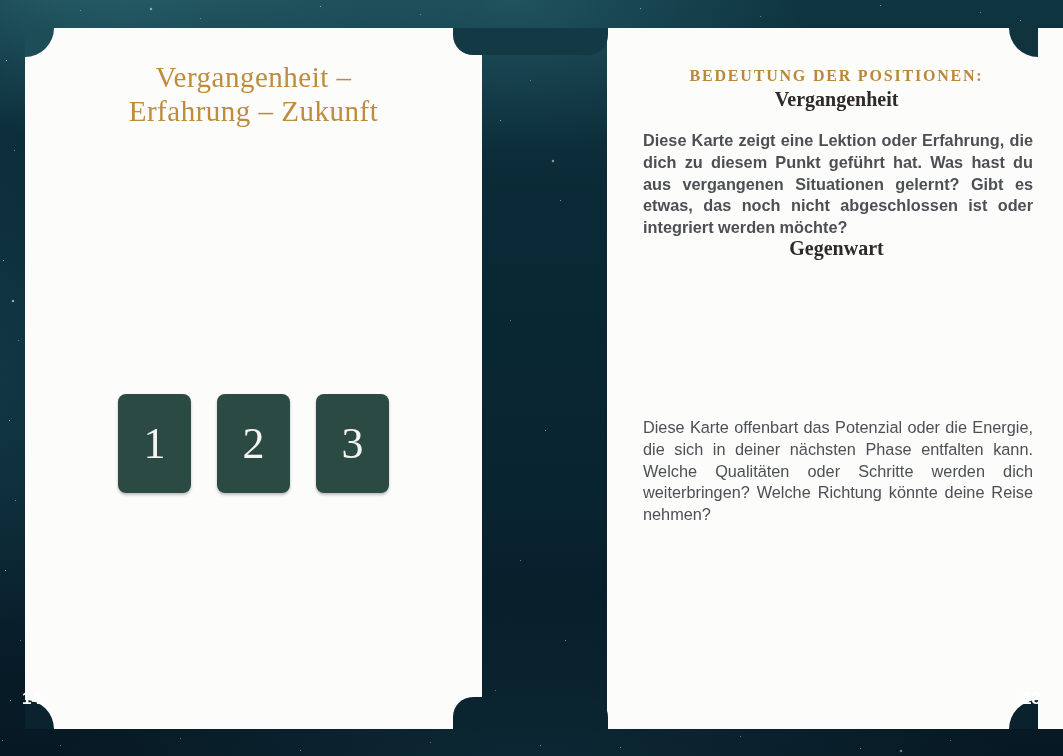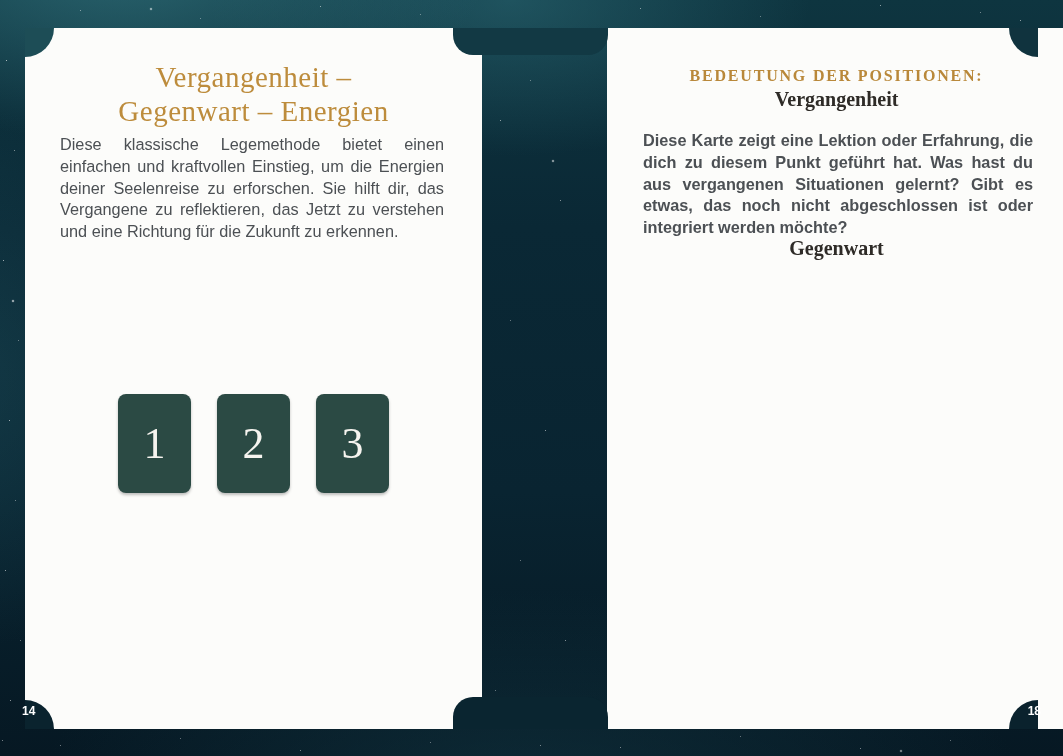--- a/index.html
+++ b/index.html
@@ -87,37 +87,36 @@
   .rp-s3-text{top:389px;}
 
   
   .cards-row{position:absolute;top:366px;left:0;right:0;display:flex;justify-content:center;gap:26px;}
   .card{width:73px;height:99px;border-radius:8px;background:#2b4a44;
     display:flex;align-items:center;justify-content:center;
     color:#f6f4ef;font-family:"Liberation Serif", serif;font-size:44px;
     box-shadow:0 2px 3px rgba(0,0,0,.25);}
 
   
-  .pagenum{position:absolute;top:704px;font-size:12px;font-weight:600;color:#ffffff;}
+  .pagenum{position:absolute;top:689px;font-size:17px;font-weight:600;color:#ffffff;}
   .pn-left{left:22px;}
   .pn-right{right:22px;}
 </style>
 </head>
 <body>
 
 <div class="stage">
   <div class="stars"></div>
   <div class="stars-big"></div>
 
   <div class="page page-left">
     <div class="title">
       <div>Vergangenheit –</div>
-      <div>Gegenwart – Energien</div>
+      <div>Erfahrung – Zukunft</div>
     </div>
-    <div class="body-text lp-intro">Diese klassische Legemethode bietet einen einfachen und kraftvollen Einstieg, um die Energien deiner Seelenreise zu erforschen. Sie hilft dir, das Vergangene zu reflektieren, das Jetzt zu verstehen und eine Richtung für die Zukunft zu erkennen.</div>
     <div class="cards-row">
       <div class="card">
         <span>1</span>
       </div>
       <div class="card">
         <span>2</span>
       </div>
       <div class="card">
         <span>3</span>
       </div>
@@ -125,20 +124,21 @@
   </div>
 
   <div class="page page-right">
     <div class="gold-heading rp-heading">BEDEUTUNG DER POSITIONEN:</div>
 
     <div class="sub-heading rp-s1-title">Vergangenheit</div>
     <div class="body-text rp-s1-text">Diese Karte zeigt eine Lektion oder Erfahrung, die dich zu diesem Punkt geführt hat. Was hast du aus vergangenen Situationen gelernt? Gibt es etwas, das noch nicht abgeschlossen ist oder integriert werden möchte?</div>
 
     <div class="sub-heading rp-s2-title">Gegenwart</div>
 
+    <div class="body-text rp-s3-text">Diese Karte offenbart das Potenzial oder die Energie, die sich in deiner nächsten Phase entfalten kann. Welche Qualitäten oder Schritte werden dich weiterbringen? Welche Richtung könnte deine Reise nehmen?</div>
   </div>
 
   <div class="notch n-tl"></div>
   <div class="notch n-bl"></div>
   <div class="notch n-tr"></div>
   <div class="notch n-br"></div>
   <div class="tab-top"></div>
   <div class="tab-bottom"></div>
 
   <div class="pagenum pn-left">14</div>

